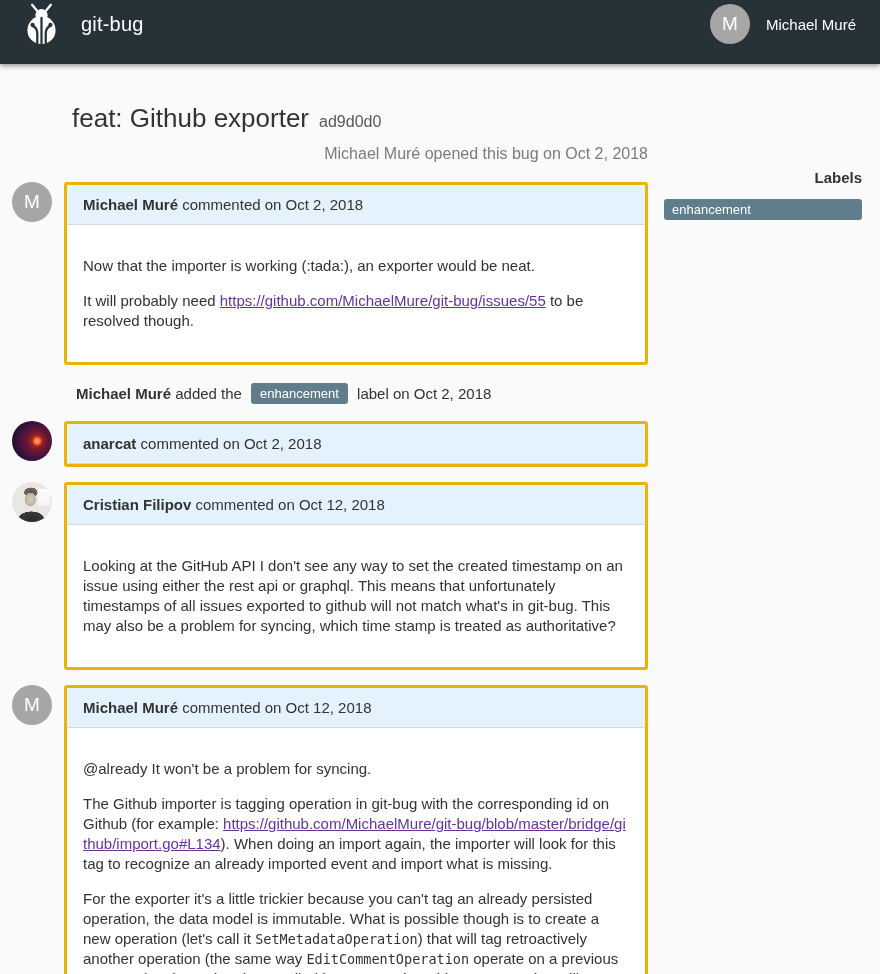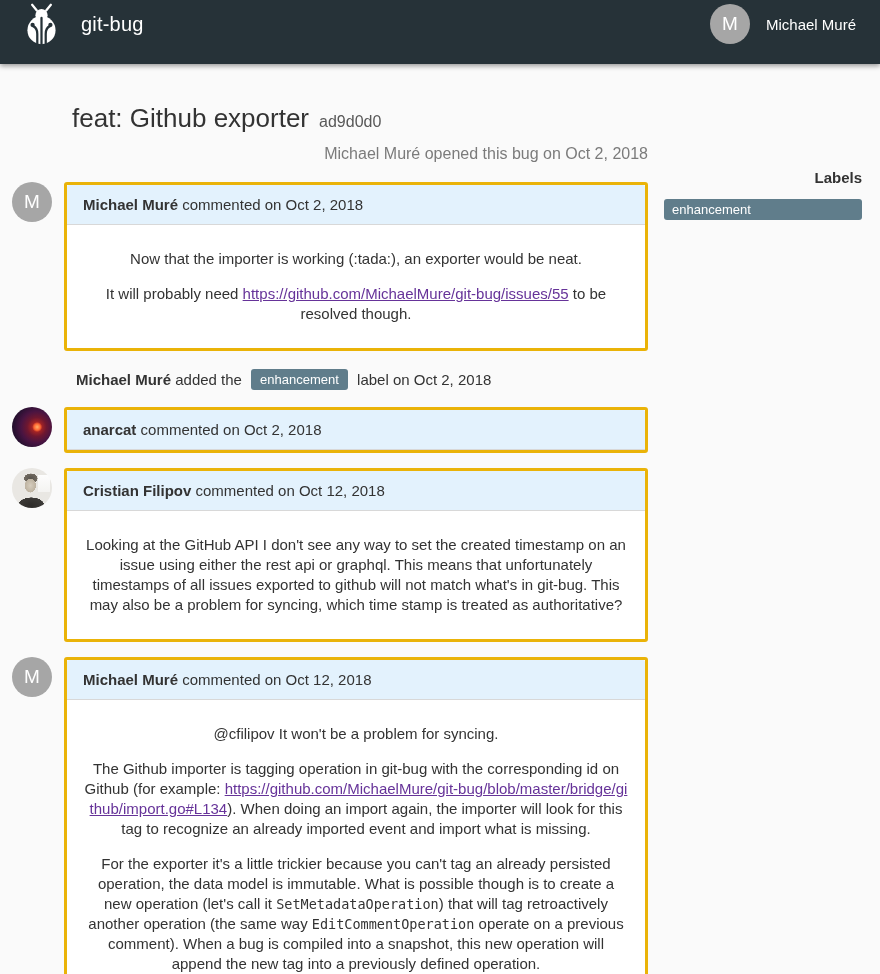--- a/index.html
+++ b/index.html
@@ -62,21 +62,21 @@
     border:3px solid #eab308;border-radius:3px;
   }
   .card-header{
     background:var(--comment-header-bg);
     padding:11px 16px;
     border-bottom:1px solid #d8d8d8;
     border-radius:2px 2px 0 0;
     font-size:15px;color:#333;
   }
   .author{font-weight:700;}
-  .card-body{padding:9px 16px;font-size:15px;line-height:20px;color:#333;text-align:center;}
+  .card-body{padding:16px 16px;font-size:15px;line-height:20px;color:#333;}
   .card-body p{margin:15px 0;}
   a.md-link{color:var(--link);text-decoration:underline;word-break:break-all;}
   code.md-code{font-family:"DejaVu Sans Mono","Liberation Mono",monospace;font-size:13.5px;}
   .tl-event{margin:18px 0 17px 64px;font-size:15px;color:#333;}
   .chip-inline{
     display:inline-block;background:#607d8b;color:#fff;
     font-size:13px;line-height:15px;padding:3px 9px;border-radius:3px;
     margin:0 5px;vertical-align:1px;
   }
   .sidebar{width:198px;margin-left:16px;margin-top:74px;flex:none;}
@@ -147,21 +147,21 @@
             <div class="card-body">
               <p>Looking at the GitHub API I don't see any way to set the created timestamp on an issue using either the rest api or graphql. This means that unfortunately timestamps of all issues exported to github will not match what's in git-bug. This may also be a problem for syncing, which time stamp is treated as authoritative?</p>
             </div>
           </div>
         </div>
         <div class="tl-row">
           <div class="avatar avatar--initial">M</div>
           <div class="card">
             <div class="card-header"><span class="author">Michael Muré</span><span class="meta"> commented on Oct 12, 2018</span></div>
             <div class="card-body">
-              <p>@cfilipov It won't be a problem for syncing.</p>
+              <p>@already It won't be a problem for syncing.</p>
               <p>The Github importer is tagging operation in git-bug with the corresponding id on Github (for example: <a class="md-link" href="#">https://github.com/MichaelMure/git-bug/blob/master/bridge/github/import.go#L134</a>). When doing an import again, the importer will look for this tag to recognize an already imported event and import what is missing.</p>
               <p>For the exporter it's a little trickier because you can't tag an already persisted operation, the data model is immutable. What is possible though is to create a new operation (let's call it <code class="md-code">SetMetadataOperation</code>) that will tag retroactively another operation (the same way <code class="md-code">EditCommentOperation</code> operate on a previous comment). When a bug is compiled into a snapshot, this new operation will append the new tag into a previously defined operation.</p>
             </div>
           </div>
         </div>
       </div>
   </div>
 
   <aside class="sidebar">
     <h2 class="sidebar-title">Labels</h2>

